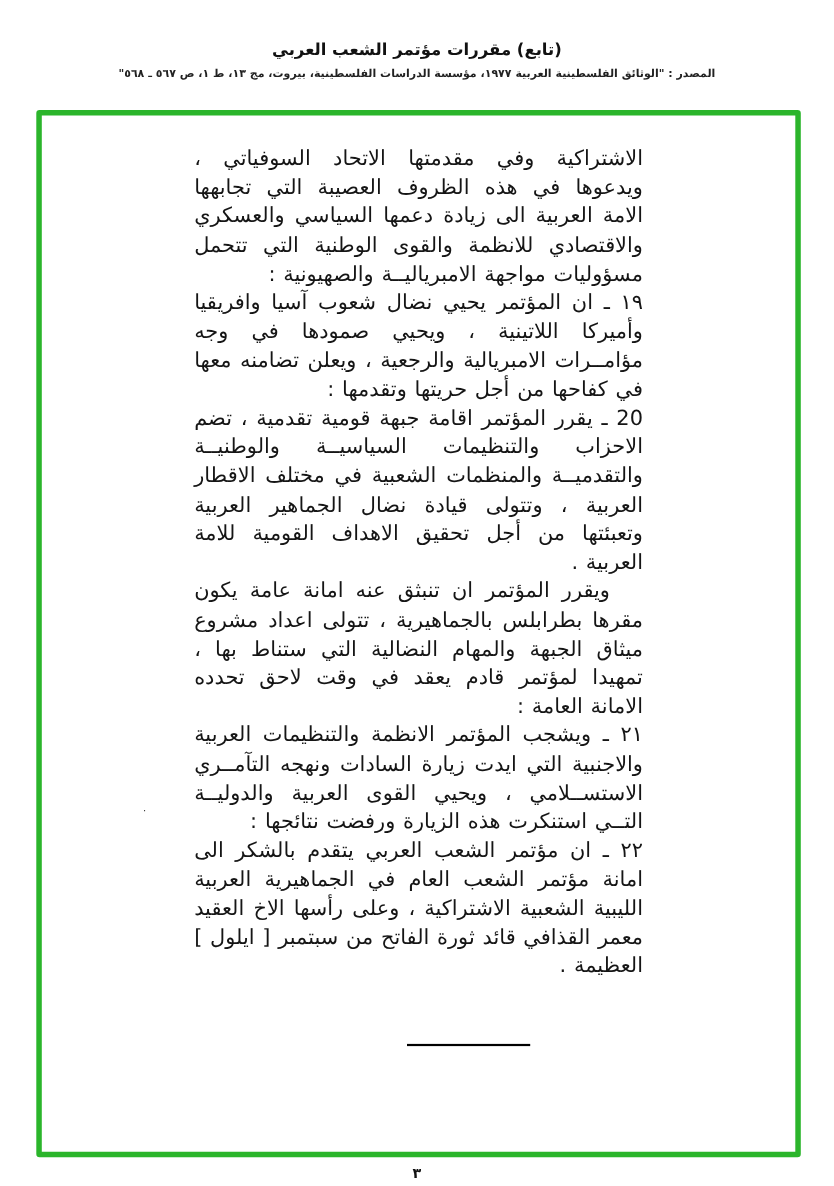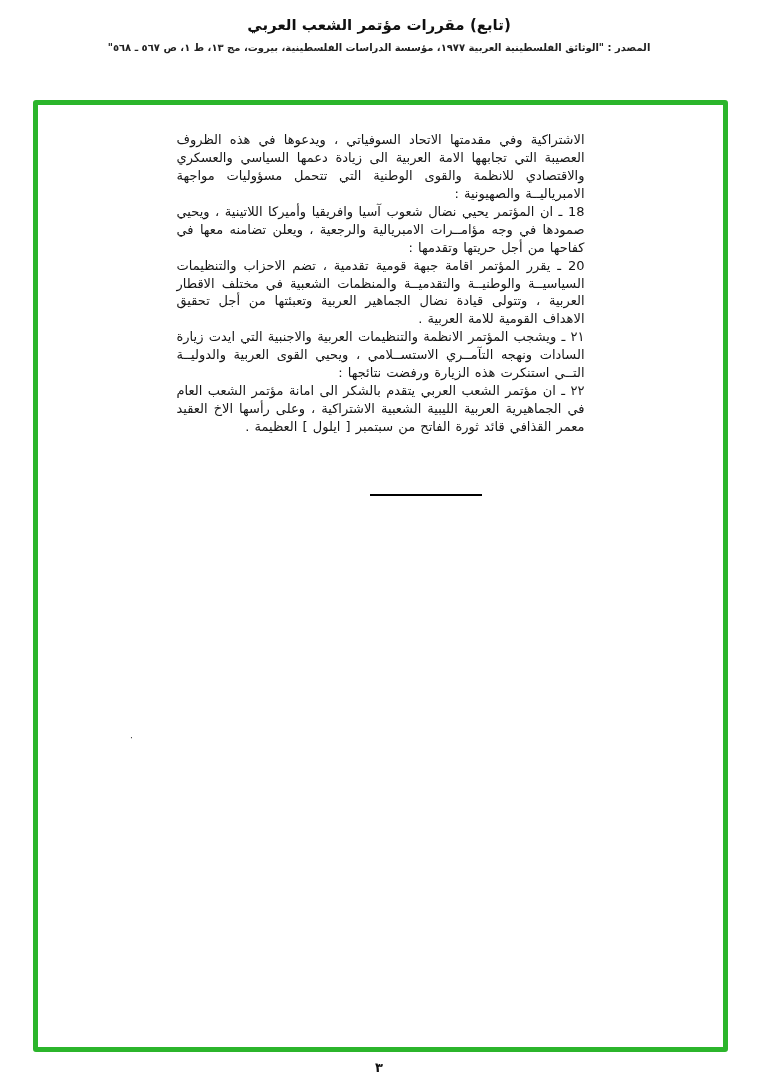--- a/index.html
+++ b/index.html
@@ -7,21 +7,21 @@
   .page {
     position: relative;
     width: 758px;
     height: 1078px;
     margin: 0 auto;
     background: #ffffff;
     font-family: "DejaVu Sans", sans-serif;
     overflow: hidden;
   }
   .header {
-    padding-top: 16px;
+    padding-top: 36px;
     text-align: center;
     direction: rtl;
   }
   .header-title {
     font-size: 15px;
     font-weight: bold;
     color: #111;
     letter-spacing: 0.3px;
   }
   .source-line {
@@ -43,21 +43,21 @@
     background: #ffffff;
   }
   .content-column {
     width: 408px;
     margin: 26px auto 0 auto;
     direction: rtl;
     text-align: justify;
     color: #151515;
   }
   .content-column p {
-    font-size: 13px;
+    font-size: 19px;
     line-height: 1.38;
     margin: 0;
     word-spacing: 1px;
   }
   .content-column p.indent {
     text-indent: 30px;
   }
   .divider {
     width: 112px;
     height: 0;
@@ -90,22 +90,23 @@
 <div class="page">
 
   <div class="header">
     <div class="header-title">(تابع) مقررات مؤتمر الشعب العربي</div>
     <div class="source-line">المصدر :  "الوثائق الفلسطينية العربية ١٩٧٧، مؤسسة الدراسات الفلسطينية، بيروت، مج ١٣، ط ١، ص ٥٦٧ ـ ٥٦٨"</div>
   </div>
 
   <div class="green-box">
     <div class="content-column">
       <p>الاشتراكية وفي مقدمتها الاتحاد السوفياتي ، ويدعوها في هذه الظروف العصيبة التي تجابهها الامة العربية الى زيادة دعمها السياسي والعسكري والاقتصادي للانظمة والقوى الوطنية التي تتحمل مسؤوليات مواجهة الامبرياليــة والصهيونية :</p>
-      <p>18 ـ ان المؤتمر يحيي نضال شعوب آسيا وافريقيا وأميركا اللاتينية ، ويحيي صمودها في وجه مؤامــرات الامبريالية والرجعية ، ويعلن تضامنه معها في كفاحها من أجل حريتها وتقدمها :</p>
+      <p>١٩ ـ ان المؤتمر يحيي نضال شعوب آسيا وافريقيا وأميركا اللاتينية ، ويحيي صمودها في وجه مؤامــرات الامبريالية والرجعية ، ويعلن تضامنه معها في كفاحها من أجل حريتها وتقدمها :</p>
       <p>20 ـ يقرر المؤتمر اقامة جبهة قومية تقدمية ، تضم الاحزاب والتنظيمات السياسيــة والوطنيــة والتقدميــة والمنظمات الشعبية في مختلف الاقطار العربية ، وتتولى قيادة نضال الجماهير العربية وتعبئتها من أجل تحقيق الاهداف القومية للامة العربية .</p>
+      <p class="indent">ويقرر المؤتمر ان تنبثق عنه امانة عامة يكون مقرها بطرابلس بالجماهيرية ، تتولى اعداد مشروع ميثاق الجبهة والمهام النضالية التي ستناط بها ، تمهيدا لمؤتمر قادم يعقد في وقت لاحق تحدده الامانة العامة :</p>
       <p>٢١ ـ ويشجب المؤتمر الانظمة والتنظيمات العربية والاجنبية التي ايدت زيارة السادات ونهجه التآمــري الاستســلامي ، ويحيي القوى العربية والدوليــة التــي استنكرت هذه الزيارة ورفضت نتائجها :</p>
       <p>٢٢ ـ ان مؤتمر الشعب العربي يتقدم بالشكر الى امانة مؤتمر الشعب العام في الجماهيرية العربية الليبية الشعبية الاشتراكية ، وعلى رأسها الاخ العقيد معمر القذافي قائد ثورة الفاتح من سبتمبر [ ايلول ] العظيمة .</p>
 
       <div class="divider"></div>
     </div>
 
     <span class="stray-mark">·</span>
   </div>
 
   <div class="page-number">٣</div>

